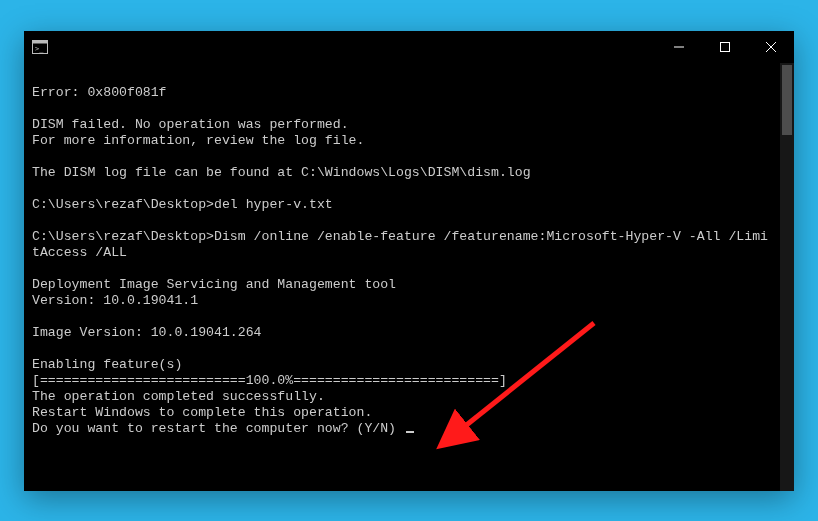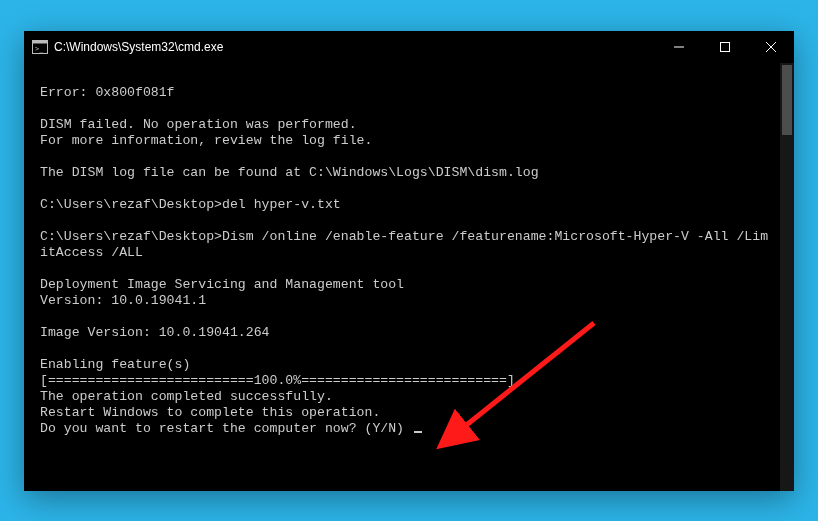--- a/index.html
+++ b/index.html
@@ -50,21 +50,21 @@
     flex: 1 1 auto;
     padding: 6px 8px 4px 8px;
     font-family: Consolas, "Courier New", monospace;
     font-size: 13.2px;
     line-height: 16px;
     color: #cccccc;
     white-space: pre-wrap;
     word-break: break-all;
     overflow: hidden;
   }
-  .terminal .line { min-height: 16px; margin-left: 8px; }
+  .terminal .line { min-height: 16px; }
   .terminal .caret {
     display: inline-block;
     width: 8px; height: 2px;
     background: #cccccc;
     vertical-align: -1px;
     margin-left: 2px;
   }
 
   .scrollbar {
     width: 16px;
@@ -94,21 +94,20 @@
 <div class="window">
 
   <div class="titlebar">
     <span class="app-icon">
       <svg viewBox="0 0 16 16" width="16" height="16">
         <rect x="0.5" y="1.5" width="15" height="13" fill="#000" stroke="#bbb" stroke-width="1"></rect>
         <rect x="0.5" y="1.5" width="15" height="3" fill="#bbb"></rect>
         <text x="3" y="12" font-family="Consolas,monospace" font-size="7" fill="#bbb">&gt;_</text>
       </svg>
     </span>
-    <span class="title">C:\Windows\System32\cmd.exe</span>
     <span class="spacer"></span>
 
     <div class="win-btn" title="Minimize">
       <svg width="10" height="10" viewBox="0 0 10 10">
         <rect x="0" y="4.5" width="10" height="1" fill="#fff"></rect>
       </svg>
     </div>
     <div class="win-btn" title="Maximize">
       <svg width="10" height="10" viewBox="0 0 10 10">
         <rect x="0.5" y="0.5" width="9" height="9" fill="none" stroke="#fff" stroke-width="1"></rect>

